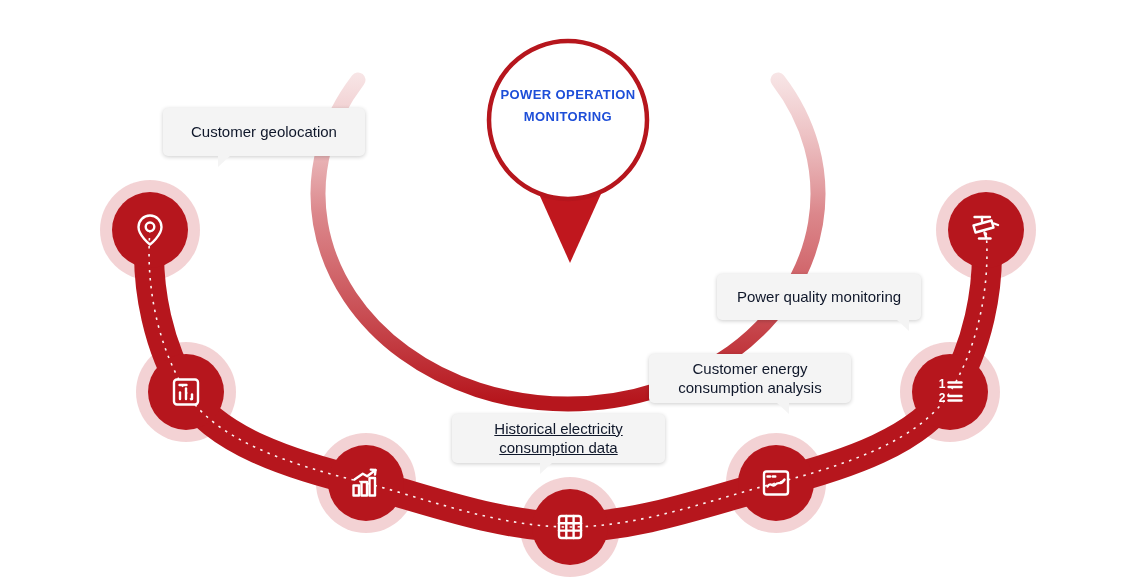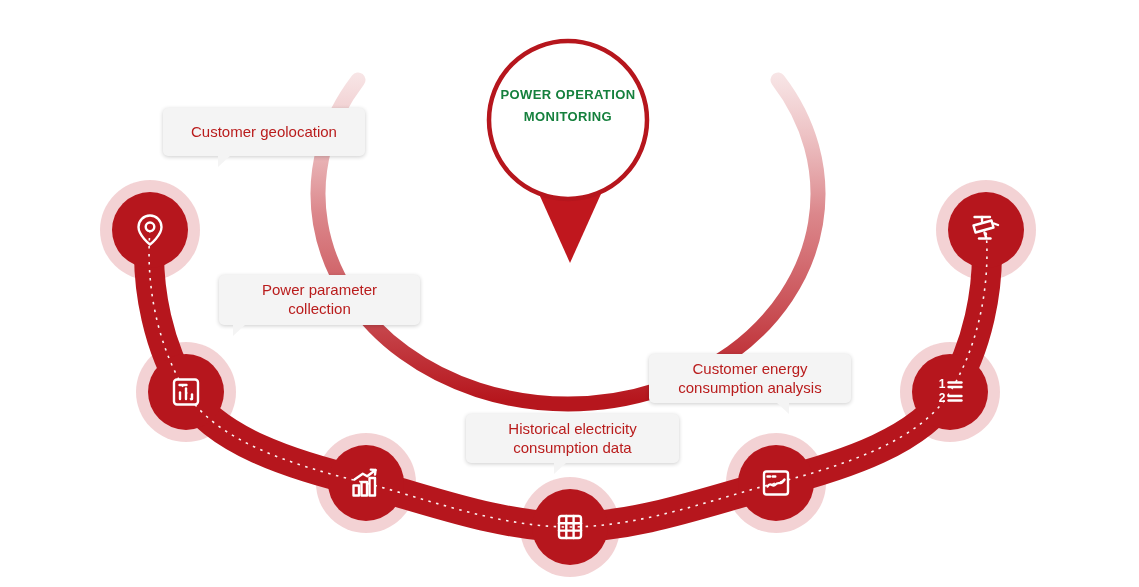--- a/index.html
+++ b/index.html
@@ -22,34 +22,34 @@
     fill: none; stroke: #ffffff; stroke-width: 2.4;
     stroke-linecap: round; stroke-linejoin: round;
   }
   .nicon text { fill: #ffffff; stroke: none; font-family: "Liberation Sans", sans-serif;
                 font-size: 12px; font-weight: bold; text-anchor: middle; }
   .label {
     position: absolute; z-index: 5;
     background: #f4f4f4; border-radius: 5px;
     box-shadow: 0 1px 4px rgba(0,0,0,0.20);
     display: flex; align-items: center; justify-content: center;
-    text-align: center; font-size: 15px; color: #b91c1c; line-height: 1.25;
+    text-align: center; font-size: 15px; color: #0f172a; line-height: 1.25;
     padding: 4px 10px; box-sizing: border-box;
   }
   .label::after {
     content: ""; position: absolute; bottom: -11px; width: 0; height: 0;
     border-top: 12px solid #f4f4f4;
   }
   .tail-l::after { left:  var(--tx, 20px); border-right: 13px solid transparent; }
   .tail-r::after { right: var(--tx, 20px); border-left: 13px solid transparent; }
 
   .b1 { left: 163px; top: 108px; width: 202px; height: 48px; --tx: 55px; }
   .b2 { left: 219px; top: 275px; width: 201px; height: 50px; --tx: 14px; }
   .b3 { left: 303px; top: 354px; width: 201px; height: 46px; --tx: 42px; }
-  .b4 { left: 466px; top: 414px; width: 213px; height: 49px; --tx: 88px; }
+  .b4 { left: 452px; top: 414px; width: 213px; height: 49px; text-decoration: underline; --tx: 88px; }
   .b5 { left: 649px; top: 354px; width: 202px; height: 49px; --tx: 62px; }
   .b6 { left: 717px; top: 274px; width: 204px; height: 46px; --tx: 12px; }
   .b7 { left: 773px; top: 108px; width: 205px; height: 47px; --tx: 12px; }
 
   .n1 { left: 112px; top: 192px; }
   .n2 { left: 148px; top: 354px; }
   .n3 { left: 328px; top: 445px; }
   .n4 { left: 532px; top: 489px; }
   .n5 { left: 738px; top: 445px; }
   .n6 { left: 912px; top: 354px; }
@@ -60,21 +60,21 @@
   .i3 { left: 344px; top: 461px; }
   .i4 { left: 548px; top: 505px; }
   .i5 { left: 754px; top: 461px; }
   .i6 { left: 928px; top: 370px; }
   .i7 { left: 964px; top: 208px; }
 
   .center-pin  { position: absolute; left: 480px; top: 28px; z-index: 6; }
   .center-text {
     position: absolute; left: 488px; top: 84px; width: 160px; z-index: 7;
     text-align: center; font-weight: bold; font-size: 13px;
-    letter-spacing: 0.4px; color: #15803d; line-height: 1.7;
+    letter-spacing: 0.4px; color: #1d4ed8; line-height: 1.7;
   }
   .center-text span { display: block; }
 </style>
 </head>
 <body>
 
 <div class="canvas">
 
   <svg class="bg" width="1139" height="587" viewBox="0 0 1139 587">
     <defs>
@@ -157,23 +157,23 @@
   <svg class="nicon i7" viewBox="0 0 44 44">
     <path d="M10.5 9H26"></path>
     <path d="M18 9V13"></path>
     <path d="M9.5 17.5L27.5 12.5L29.5 19.5L11.5 24.5Z"></path>
     <path d="M30 15.5L34 17"></path>
     <path d="M20.5 24.5L22 29"></path>
     <path d="M15 30.5H26.5"></path>
   </svg>
 
   <div class="label b1 tail-l">Customer geolocation</div>
-  <div class="label b2 tail-l">Power parameter collection</div>
   <div class="label b4 tail-l">Historical electricity consumption data</div>
   <div class="label b5 tail-r">Customer energy consumption analysis</div>
+  <div class="label b6 tail-r">Power quality monitoring</div>
 
   <svg class="center-pin" width="180" height="245" viewBox="0 0 180 245">
     <path d="M42 128 L138 128 L90 235 Z" fill="#c0171e"></path>
     <circle cx="88" cy="92" r="79" fill="#ffffff" stroke="#b6161d" stroke-width="4.5"></circle>
   </svg>
   <div class="center-text">
     <span>POWER OPERATION</span>
     <span>MONITORING</span>
   </div>
 

